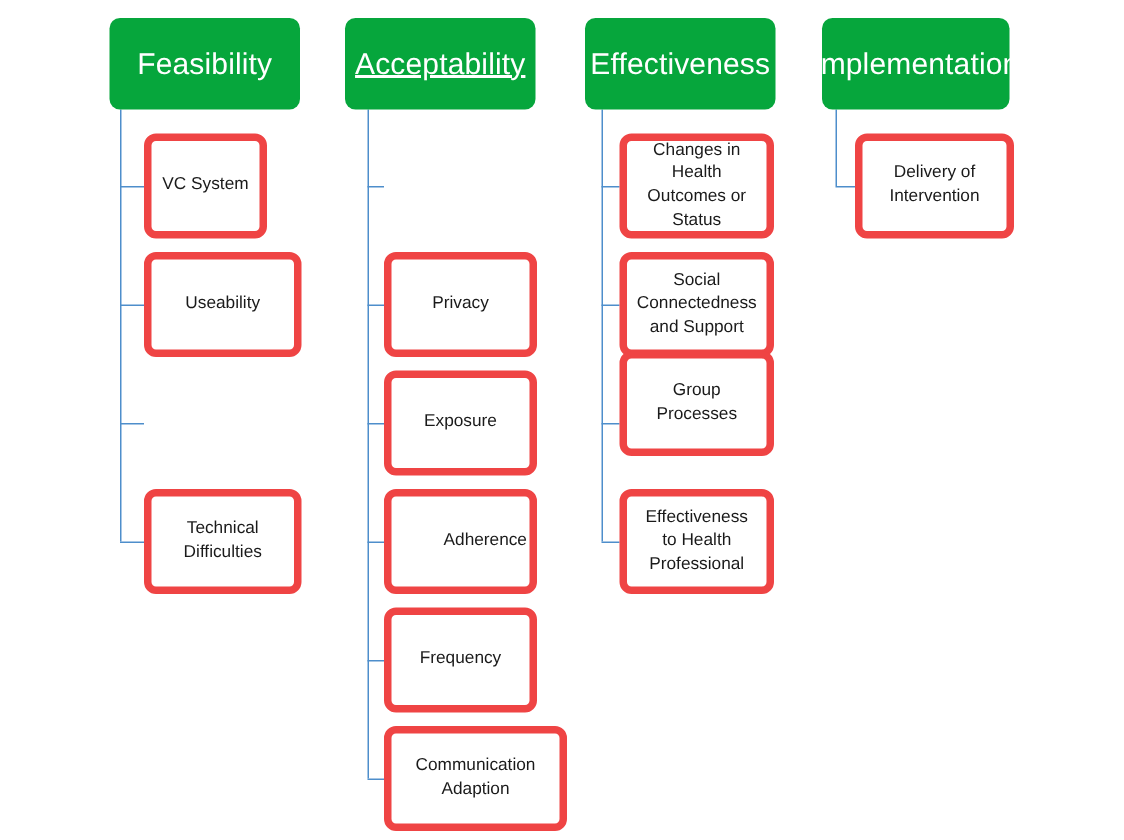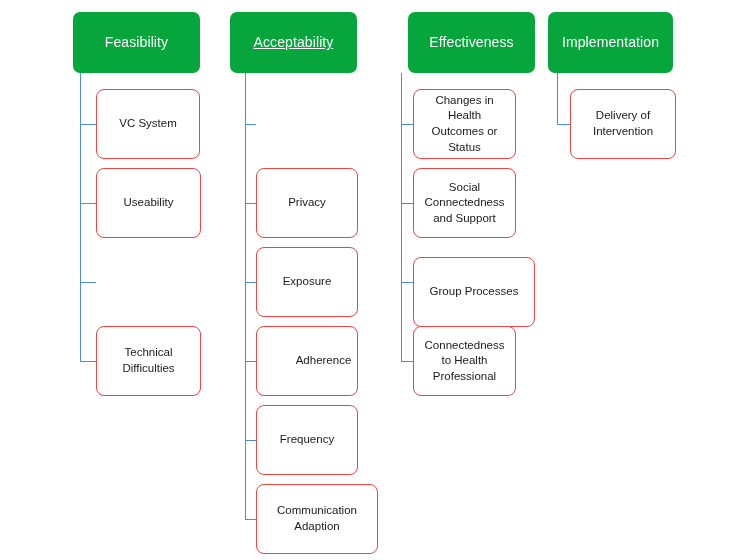--- a/index.html
+++ b/index.html
@@ -24,32 +24,32 @@
   .header-node {
     position: absolute;
     box-sizing: border-box;
     background: #06A63C;
     border-radius: 7px;
     color: #ffffff;
     display: flex;
     align-items: center;
     justify-content: center;
     text-align: right;
-    font-size: 14px;
+    font-size: 20px;
     line-height: 1.2;
     letter-spacing: 0.1px;
     padding: 2px 6px;
   }
 
   
   .child-node {
     position: absolute;
     box-sizing: border-box;
     background: #ffffff;
-    border: 1px solid #ef4444;
+    border: 5px solid #ef4444;
     border-radius: 8px;
     color: #1a1a1a;
     display: flex;
     align-items: center;
     justify-content: center;
     text-align: center;
     font-size: 11.5px;
     line-height: 1.35;
     padding: 3px 7px;
   }
@@ -66,46 +66,46 @@
     background: #4E8ECB;
   }
 </style>
 </head>
 <body>
 
 <div id="diagram">
     <div class="trunk" style="left: 80px; top: 73px; height: 288px;"></div>
     <div class="header-node" style="left: 73px; top: 12px; width: 127px; height: 61px;">Feasibility</div>
     <div class="stub" style="left: 80px; top: 124px; width: 16px;"></div>
-    <div class="child-node" style="left: 96px; top: 89px; width: 104px; height: 70px;">VC System</div>
+    <div class="child-node" style="left: 96px; top: 89px; width: 82px; height: 70px;">VC System</div>
     <div class="stub" style="left: 80px; top: 203px; width: 16px;"></div>
     <div class="child-node" style="left: 96px; top: 168px; width: 105px; height: 70px;">Useability</div>
     <div class="stub" style="left: 80px; top: 282px; width: 16px;"></div>
     <div class="stub" style="left: 80px; top: 361px; width: 16px;"></div>
     <div class="child-node" style="left: 96px; top: 326px; width: 105px; height: 70px;">Technical Difficulties</div>
     <div class="trunk" style="left: 245px; top: 73px; height: 446px;"></div>
     <div class="header-node" style="left: 230px; top: 12px; width: 127px; height: 61px; text-decoration: underline;">Acceptability</div>
     <div class="stub" style="left: 245px; top: 124px; width: 11px;"></div>
     <div class="stub" style="left: 245px; top: 203px; width: 11px;"></div>
     <div class="child-node" style="left: 256px; top: 168px; width: 102px; height: 70px;">Privacy</div>
     <div class="stub" style="left: 245px; top: 282px; width: 11px;"></div>
     <div class="child-node" style="left: 256px; top: 247px; width: 102px; height: 70px;">Exposure</div>
     <div class="stub" style="left: 245px; top: 361px; width: 11px;"></div>
     <div class="child-node" style="left: 256px; top: 326px; width: 102px; height: 70px; padding-left: 40px;">Adherence</div>
     <div class="stub" style="left: 245px; top: 440px; width: 11px;"></div>
     <div class="child-node" style="left: 256px; top: 405px; width: 102px; height: 70px;">Frequency</div>
     <div class="stub" style="left: 245px; top: 519px; width: 11px;"></div>
     <div class="child-node" style="left: 256px; top: 484px; width: 122px; height: 70px;">Communication Adaption</div>
     <div class="trunk" style="left: 401px; top: 73px; height: 288px;"></div>
-    <div class="header-node" style="left: 390px; top: 12px; width: 127px; height: 61px; margin-left: 18px;">Effectiveness</div>
+    <div class="header-node" style="left: 390px; top: 12px; width: 127px; height: 61px;">Effectiveness</div>
     <div class="stub" style="left: 401px; top: 124px; width: 12px;"></div>
     <div class="child-node" style="left: 413px; top: 89px; width: 103px; height: 70px;">Changes in Health Outcomes or Status</div>
     <div class="stub" style="left: 401px; top: 203px; width: 12px;"></div>
     <div class="child-node" style="left: 413px; top: 168px; width: 103px; height: 70px;">Social Connectedness and Support</div>
     <div class="stub" style="left: 401px; top: 282px; width: 12px;"></div>
-    <div class="child-node" style="left: 413px; top: 257px; width: 122px; height: 70px;">Group Processes</div>
+    <div class="child-node" style="left: 413px; top: 234px; width: 103px; height: 70px;">Group Processes</div>
     <div class="stub" style="left: 401px; top: 361px; width: 12px;"></div>
-    <div class="child-node" style="left: 413px; top: 326px; width: 103px; height: 70px;">Connectedness to Health Professional</div>
+    <div class="child-node" style="left: 413px; top: 326px; width: 103px; height: 70px;">Effectiveness to Health Professional</div>
     <div class="trunk" style="left: 557px; top: 73px; height: 51px;"></div>
     <div class="header-node" style="left: 548px; top: 12px; width: 125px; height: 61px;">Implementation</div>
     <div class="stub" style="left: 557px; top: 124px; width: 13px;"></div>
     <div class="child-node" style="left: 570px; top: 89px; width: 106px; height: 70px;">Delivery of Intervention</div>
   </div>
 
 </body></html>

